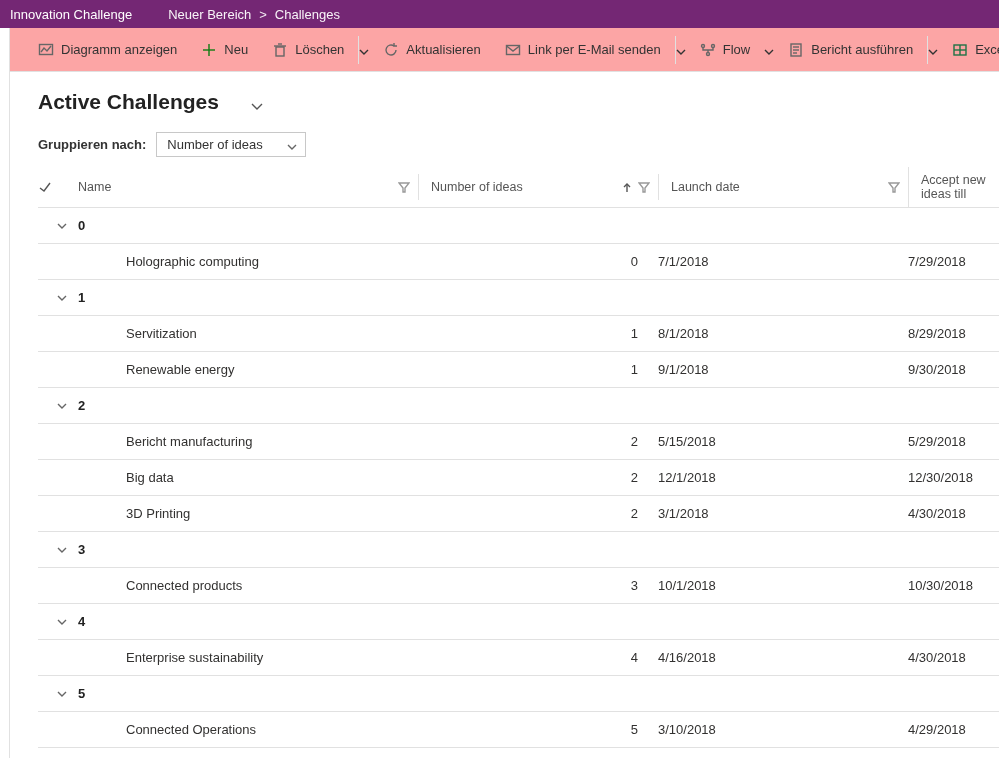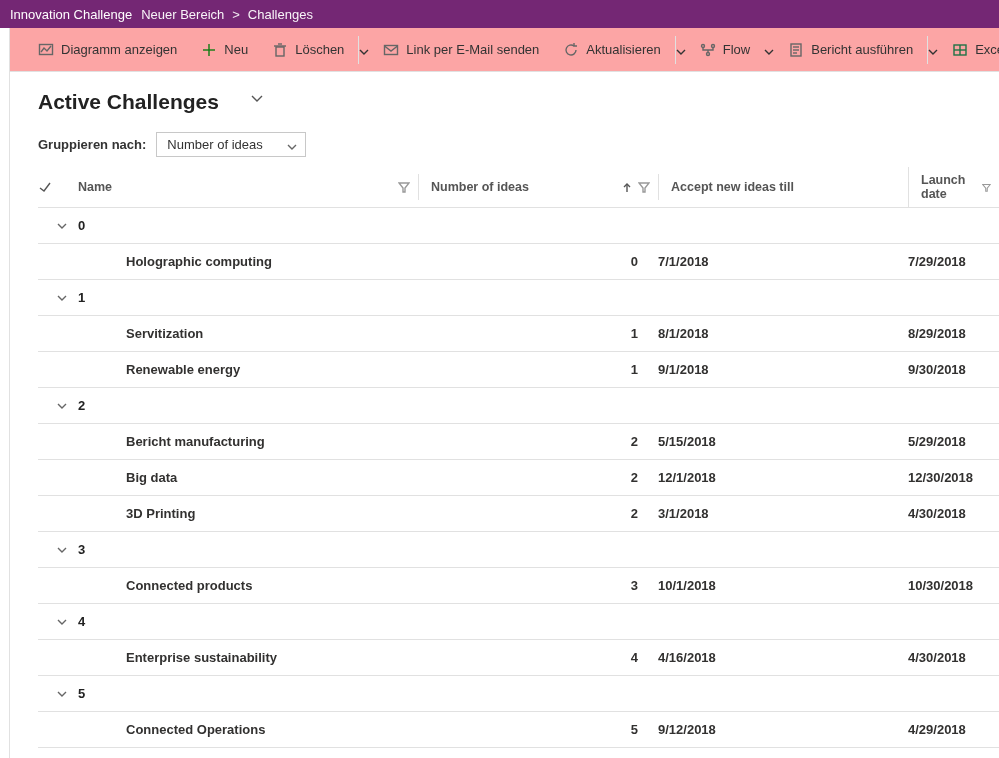--- a/index.html
+++ b/index.html
@@ -23,21 +23,21 @@
   
   .topbar {
     background: var(--purple);
     color: #fff;
     height: 28px;
     display: flex;
     align-items: center;
     padding: 0 10px;
     font-size: 13px;
   }
-  .topbar .app-title { margin-right: 9px; }
+  .topbar .app-title { margin-right: 36px; }
   .topbar .crumb { opacity: 0.95; }
   .topbar .sep { margin: 0 8px; opacity: 0.9; }
 
   
   .cmdbar {
     display: flex;
     align-items: center;
     height: 44px;
     padding: 0 6px 0 28px;
     border-bottom: 1px solid var(--border);
@@ -72,40 +72,39 @@
     background:#fff;
   }
 
   
   .content {
     position:absolute;
     top:72px; left:10px; right:0; bottom:0;
     padding: 18px 0 0 28px;
     overflow:hidden;
   }
-  .view-title-row { display:flex; align-items:flex-start; gap:30px; margin-bottom:18px; }
+  .view-title-row { display:flex; align-items:flex-end; gap:30px; margin-bottom:18px; }
   .view-title { font-size:21px; font-weight:600; color:#222; }
   .view-title-chev { width:16px; height:16px; color:#555; cursor:pointer; }
   .groupby-row { display:flex; align-items:center; gap:10px; margin-bottom:10px; }
   .groupby-label { font-weight:600; color:#333; }
   .groupby-select {
     display:inline-flex; align-items:center; gap:24px;
     border:1px solid #c8c8c8; padding:4px 8px 4px 10px;
     cursor:pointer; font-size:13px; color:#333;
   }
   .groupby-select .sel-chev { width:10px; height:10px; color:#666; }
 
   
   .grid { width:100%; }
   .grid-head, .grid-row, .group-row {
     display:grid;
     grid-template-columns: 40px 340px 240px 250px 1fr;
     align-items: center;
     min-height: 36px;
-    font-weight: bold;
   }
   .grid-head {
     color:#555;
     font-size:12.5px;
     border-bottom:1px solid var(--border);
   }
   .grid-head .th { display:flex; align-items:center; gap:6px; padding:6px 8px 6px 0; cursor:pointer;}
   .grid-head .th.sep-l { border-left:1px solid var(--border); padding-left:12px; }
   .th .filter { margin-left:auto; width:12px; height:12px; color:#999; }
   .th .sort { width:10px; height:10px; color:#555; }
@@ -174,34 +173,34 @@
   <div class="cmd-split">
     <span class="chev">
       <svg viewBox="0 0 10 10">
           <polyline points="1,3 5,7 9,3"></polyline>
         </svg>
     </span>
   </div>
   <div class="cmd">
     <span class="ico">
       <svg viewBox="0 0 16 16">
+          <path d="M13 8a5 5 0 1 1-2-4"></path>
+          <polyline points="11,1 11,4 14,4"></polyline>
+        </svg>
+    </span>
+    <span>Aktualisieren</span>
+  </div>
+  <div class="cmd">
+    <span class="ico">
+      <svg viewBox="0 0 16 16">
           <rect x="1.5" y="3.5" width="13" height="9"></rect>
           <polyline points="1.5,4 8,9 14.5,4"></polyline>
         </svg>
     </span>
     <span>Link per E-Mail senden</span>
-  </div>
-  <div class="cmd">
-    <span class="ico">
-      <svg viewBox="0 0 16 16">
-          <path d="M13 8a5 5 0 1 1-2-4"></path>
-          <polyline points="11,1 11,4 14,4"></polyline>
-        </svg>
-    </span>
-    <span>Aktualisieren</span>
   </div>
   <div class="cmd-split">
     <span class="chev">
       <svg viewBox="0 0 10 10">
           <polyline points="1,3 5,7 9,3"></polyline>
         </svg>
     </span>
   </div>
   <div class="cmd">
     <span class="ico">
@@ -294,28 +293,28 @@
           <span class="sort"><svg viewBox="0 0 10 10">
                 <line x1="5" y1="9" x2="5" y2="1"></line>
                 <polyline points="2,4 5,1 8,4"></polyline>
               </svg></span>
           <span class="filter"><svg viewBox="0 0 12 12">
                 <polygon points="1,2 11,2 7,7 7,11 5,11 5,7"></polygon>
               </svg></span>
         </span>
       </div>
       <div class="th sep-l">
-        <span>Accept new ideas till</span>
-      </div>
-      <div class="th sep-l">
         <span>Launch date</span>
         <span class="filter"><svg viewBox="0 0 12 12">
               <polygon points="1,2 11,2 7,7 7,11 5,11 5,7"></polygon>
             </svg></span>
       </div>
+      <div class="th sep-l">
+        <span>Accept new ideas till</span>
+      </div>
     </div>
 
     <div id="grid-body">
         <div class="group-row">
           <div class="group-label">
       <span class="collapse"><svg viewBox="0 0 12 12">
                 <polyline points="2,4 6,8 10,4"></polyline>
               </svg></span>
       <span>0</span>
     </div>
@@ -413,18 +412,18 @@
       <span class="collapse"><svg viewBox="0 0 12 12">
                 <polyline points="2,4 6,8 10,4"></polyline>
               </svg></span>
       <span>5</span>
     </div>
         </div>
         <div class="grid-row">
       <div class="cell"></div>
       <div class="cell name">Connected Operations</div>
       <div class="cell num">5</div>
-      <div class="cell">9/12/2018</div>
+      <div class="cell">3/10/2018</div>
       <div class="cell">4/29/2018</div>
         </div>
       </div>
   </div>
 </div>
 
 </body></html>

